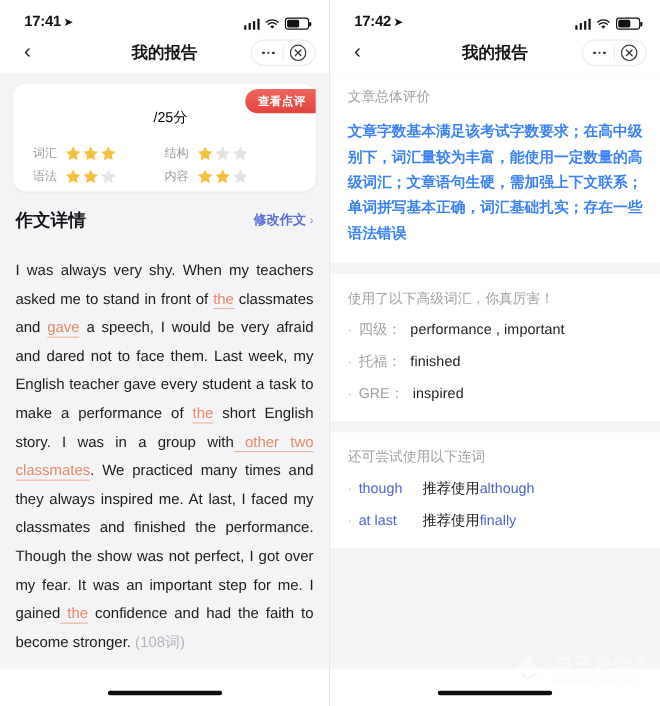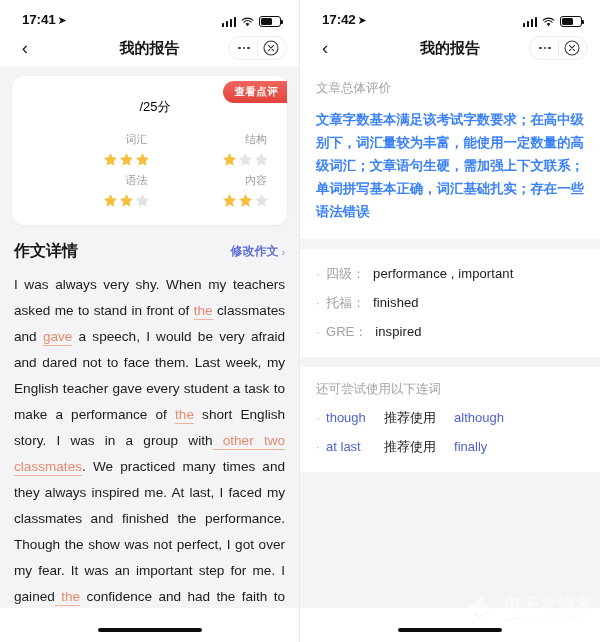--- a/index.html
+++ b/index.html
@@ -81,21 +81,21 @@
     background: #f4f4f6;
     position: relative;
     overflow: hidden;
   }
 
   
   .score-card {
     margin: 10px 12px 0 12px;
     background: #fff; border-radius: 12px;
     position: relative;
-    padding: 20px 0 17px 0;
+    padding: 20px 0 6px 0;
     box-shadow: 0 1px 3px rgba(0,0,0,0.04);
   }
   .badge {
     position: absolute; top: 5px; right: 0;
     background: linear-gradient(180deg,#f1655c,#e0443c);
     color: #fff; font-size: 10.5px; font-weight: bold;
     padding: 4px 9px 4px 11px;
     border-radius: 11px 0 0 11px;
     letter-spacing: 0.4px;
   }
@@ -106,38 +106,38 @@
   .score-num {
     font-size: 40px; font-weight: bold; color: #d93a33;
     letter-spacing: -1px; line-height: 1;
   }
   .score-total { font-size: 13px; color: #000000; margin-left: 11px; }
   .ratings {
     display: grid; grid-template-columns: 1fr 1fr;
     row-gap: 6px; column-gap: 0;
     margin: 16px 18px 0 18px;
   }
-  .rate { display: flex; align-items: flex-end; gap: 5px; flex-direction: column; }
+  .rate { display: flex; align-items: flex-start; gap: 5px; }
   .rate-label { font-size: 11px; color: #9a9aa0; width: 24px; }
   .stars { display: flex; gap: 1px; }
   .star { width: 15px; height: 15px; display: block; }
 
   
   .essay-head {
     display: flex; align-items: center;
     padding: 16px 14px 6px 14px;
   }
   .essay-title { font-size: 16px; font-weight: bold; color: #16161a; text-align: right; }
   .essay-link {
     margin-left: auto; display: flex; align-items: center; gap: 3px;
     font-size: 12px; color: #5b6fd6; font-weight: bold;
   }
   .essay-link .chev { font-size: 11px; color: #8b93c9; font-weight: normal; }
   .essay-body {
-    margin: 4px 14px;
+    margin: 16px 14px;
     font-size: 13.6px; line-height: 26px; color: #1b1b1d;
     text-align: justify;
   }
   .fix {
     color: #e58a6a;
     border-bottom: 1px solid #f0b39a;
     padding-bottom: 1px;
   }
   .wordcount { color: #b6b6bb; }
 
@@ -151,21 +151,21 @@
   }
   .voc-list { display: flex; flex-direction: column; gap: 11px; margin-top: 2px; }
   .voc-row { display: flex; align-items: baseline; font-size: 13px; }
   .voc-dot { color: #b9b9bf; margin-right: 6px; font-size: 12px; line-height: 1; }
   .voc-level { color: #a0a0a6; min-width: 36px; }
   .voc-words { color: #1b1b1d; margin-left: 8px; letter-spacing: 0.1px; }
   .conj-list { display: flex; flex-direction: column; gap: 11px; margin-top: 2px; }
   .conj-row { display: flex; align-items: baseline; font-size: 13px; }
   .conj-from { color: #4f63cf; min-width: 58px; }
   .conj-mid { color: #1b1b1d; }
-  .conj-to { color: #4f63cf; margin-left: 18px; }
+  .conj-to { color: #4f63cf; }
 
   
   .home-ind {
     position: absolute; bottom: 10px; left: 50%; transform: translateX(-50%);
     width: 104px; height: 4.5px; border-radius: 3px; background: #0d0d0f;
   }
   .home-wrap { position:absolute; bottom:0; left:0; right:0; height:34px; background:#fff; }
 
   
   .watermark {
@@ -356,20 +356,21 @@
     <div class="body">
 
       <div class="panel">
         <div class="panel-label">文章总体评价</div>
         <div class="overall-text">文章字数基本满足该考试字数要求；在高中级别下，词汇量较为丰富，能使用一定数量的高级词汇；文章语句生硬，需加强上下文联系；单词拼写基本正确，词汇基础扎实；存在一些语法错误</div>
       </div>
 
       <div class="panel-sep"></div>
 
       <div class="panel">
+        <div class="panel-label">使用了以下高级词汇，你真厉害！</div>
         <div class="voc-list" id="voc-list">
             <div class="voc-row">
               <span class="voc-dot">·</span>
               <span class="voc-level">四级：</span>
               <span class="voc-words">performance , important</span>
             </div>
             <div class="voc-row">
               <span class="voc-dot">·</span>
               <span class="voc-level">托福：</span>
               <span class="voc-words">finished</span>

